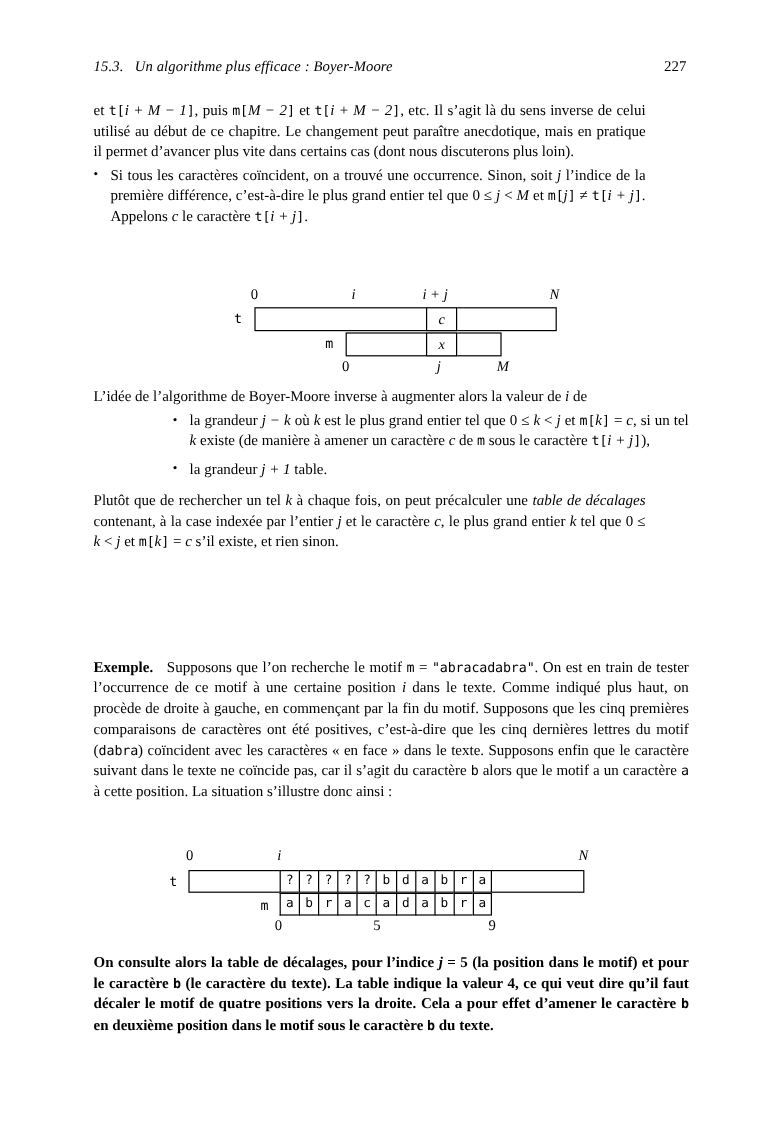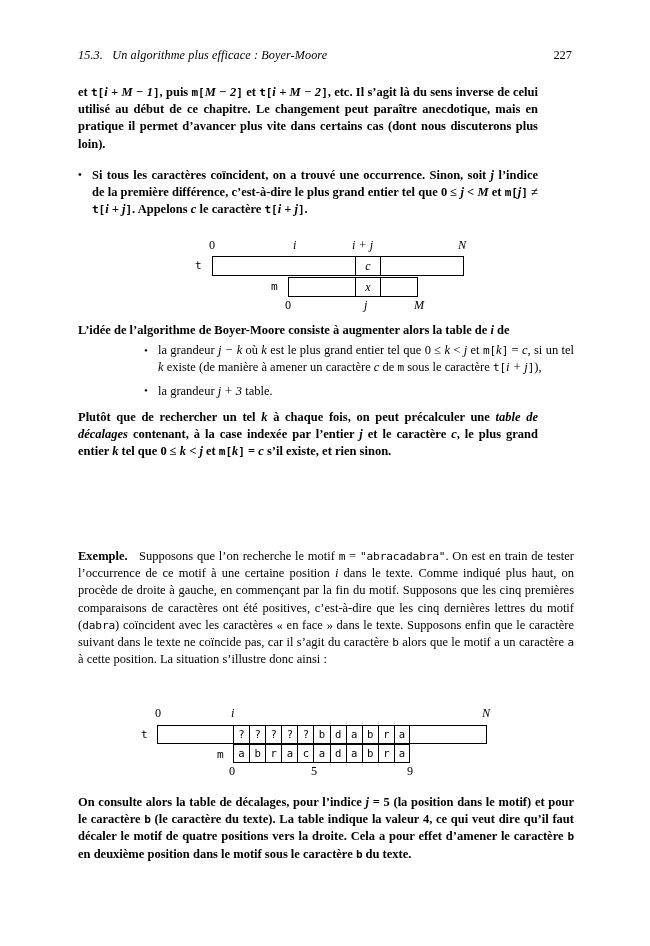--- a/index.html
+++ b/index.html
@@ -53,21 +53,20 @@
   p.tx {
     margin: 0;
     font-size: 12.5px;
     line-height: 17.2px;
     text-align: justify;
     text-justify: inter-word;
   }
   .indented {
     margin-left: 36px;
     width: 460px;
-    font-weight: bold;
   }
 
   
   ul.bl {
     list-style: none;
     margin: 0;
     padding: 0;
   }
   ul.bl > li {
     position: relative;
@@ -181,21 +180,21 @@
     <div class="rh-title">
       <span>15.3.</span>
       &nbsp;&nbsp;<span>Un algorithme plus efficace : Boyer-Moore</span>
     </div>
     <div class="rh-page">227</div>
   </div>
 
   <div class="body-col" style="top:84px;">
     <p class="tx indented"><span>et </span><span class="tt">t[</span><span class="it">i + M − 1</span><span class="tt">]</span><span>, puis  </span><span class="tt">m[</span><span class="it">M − 2</span><span class="tt">]</span><span> et </span><span class="tt">t[</span><span class="it">i + M − 2</span><span class="tt">]</span><span>, etc. Il s’agit là du sens inverse de celui utilisé au début de ce chapitre. Le changement peut paraître anecdotique, mais en pratique il permet d’avancer plus vite dans certains cas (dont nous discuterons plus loin).</span></p>
 
-    <ul class="bl indented" style="margin-top:14px;">
+    <ul class="bl indented" style="margin-top:2px;">
       <li><span>Si tous les caractères coïncident, on a trouvé une occurrence. Sinon, soit </span><span class="it">j</span><span> l’indice de la première différence, c’est-à-dire le plus grand entier tel que 0 ≤ </span><span class="it">j</span><span> &lt; </span><span class="it">M</span><span> et </span><span class="tt">m[</span><span class="it">j</span><span class="tt">]</span><span> ≠ </span><span class="tt">t[</span><span class="it">i + j</span><span class="tt">]</span><span>. Appelons </span><span class="it">c</span><span> le caractère </span><span class="tt">t[</span><span class="it">i + j</span><span class="tt">]</span><span>.</span></li>
     </ul>
   </div>
 
   <div class="fig1">
 
     <span class="f1-lbl" style="left:209px; top:0px; font-style:normal;">0</span>
     <span class="f1-lbl" style="left:293px; top:0px;">i</span>
     <span class="f1-lbl" style="left:352px; top:0px;">i + j</span>
     <span class="f1-lbl" style="left:458px; top:0px;">N</span>
@@ -207,25 +206,25 @@
     <span class="f1-rowlabel" style="left:271px; top:42px;">m</span>
     <div class="f1-box" style="left:288px; top:39px; width:130px; height:20px;"></div>
     <div class="f1-cell" style="left:355px; top:39px; width:26px; height:20px;">x</div>
 
     <span class="f1-lbl" style="left:285px; top:60px; font-style:normal;">0</span>
     <span class="f1-lbl" style="left:364px; top:60px;">j</span>
     <span class="f1-lbl" style="left:414px; top:60px;">M</span>
   </div>
 
   <div class="body-col" style="top:322px;">
-    <p class="tx indented"><span>L’idée de l’algorithme de Boyer-Moore consiste à augmenter alors la table de </span><span class="it">i</span><span> de</span></p>
+    <p class="tx indented"><span>L’idée de l’algorithme de Boyer-Moore inverse à augmenter alors la valeur de </span><span class="it">i</span><span> de</span></p>
 
     <ul class="bl" style="margin-left:66px; width:430px; margin-top:3px;">
       <li style="margin-bottom:6px;"><span>la grandeur </span><span class="it">j − k</span><span> où </span><span class="it">k</span><span> est le plus grand entier tel que 0 ≤ </span><span class="it">k</span><span> &lt; </span><span class="it">j</span><span> et </span><span class="tt">m[</span><span class="it">k</span><span class="tt">]</span><span> = </span><span class="it">c</span><span>, si un tel </span><span class="it">k</span><span> existe (de manière à amener un caractère </span><span class="it">c</span><span> de </span><span class="tt">m</span><span> sous le caractère </span><span class="tt">t[</span><span class="it">i + j</span><span class="tt">]</span><span>),</span></li>
-      <li><span>la grandeur </span><span class="it">j + 3</span><span> table.</span></li>
+      <li><span>la grandeur </span><span class="it">j + 1</span><span> table.</span></li>
     </ul>
 
     <p class="tx indented" style="margin-top:9px;"><span>Plutôt que de rechercher un tel </span><span class="it">k</span><span> à chaque fois, on peut précalculer une </span><span class="em">table de décalages</span><span> contenant, à la case indexée par l’entier </span><span class="it">j</span><span> et le caractère </span><span class="it">c</span><span>, le plus grand entier </span><span class="it">k</span><span> tel que 0 ≤ </span><span class="it">k</span><span> &lt; </span><span class="it">j</span><span> et </span><span class="tt">m[</span><span class="it">k</span><span class="tt">]</span><span> = </span><span class="it">c</span><span> s’il existe, et rien sinon.</span></p>
   </div>
 
   <div class="body-col" style="top:548px; left:78px; width:496px;">
     <p class="tx"><span class="bf">Exemple.</span>&nbsp;&nbsp;&nbsp;<span>Supposons que l’on recherche le motif </span><span class="tt">m</span><span> = </span><span class="tt">"abracadabra"</span><span>. On est en train de tester l’occurrence de ce motif à une certaine position </span><span class="it">i</span><span> dans le texte. Comme indiqué plus haut, on procède de droite à gauche, en commençant par la fin du motif. Supposons que les cinq premières comparaisons de caractères ont été positives, c’est-à-dire que les cinq dernières lettres du motif (</span><span class="tt">dabra</span><span>) coïncident avec les caractères « en face » dans le texte. Supposons enfin que le caractère suivant dans le texte ne coïncide pas, car il s’agit du caractère </span><span class="tt">b</span><span> alors que le motif a un caractère </span><span class="tt">a</span><span> à cette position. La situation s’illustre donc ainsi :</span></p>
   </div>
 
   <div class="fig2">

